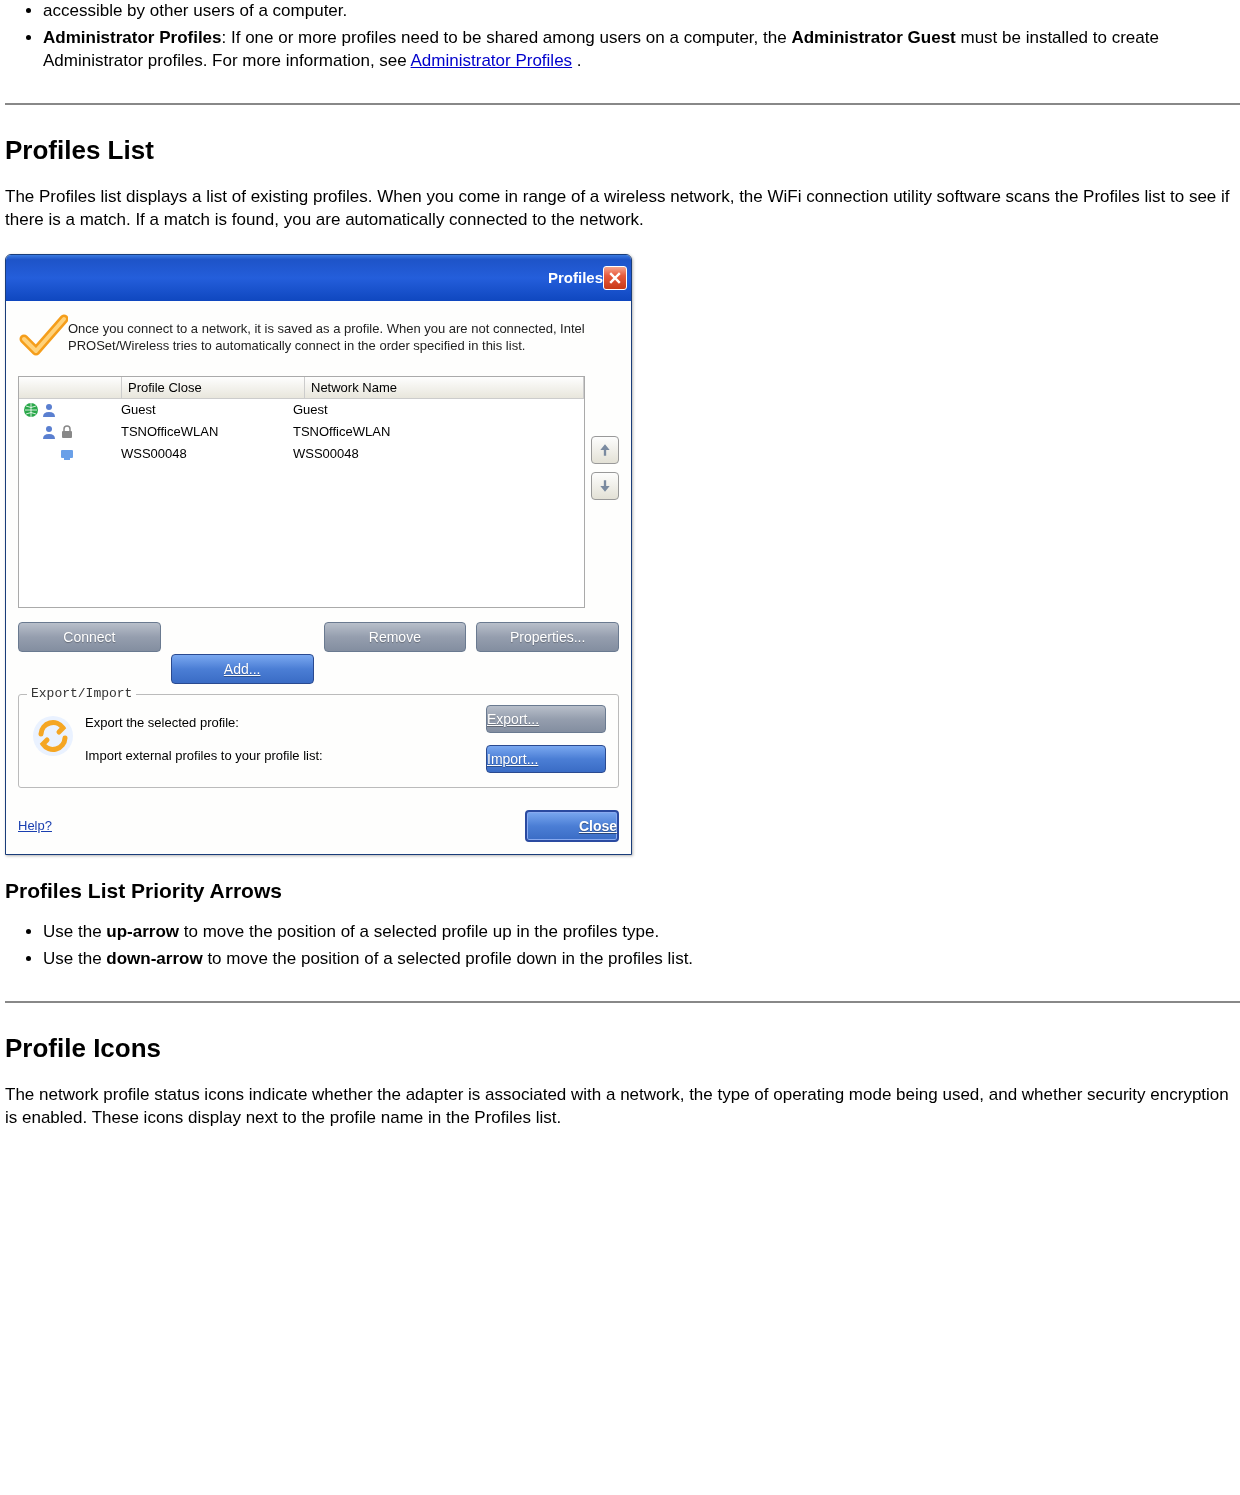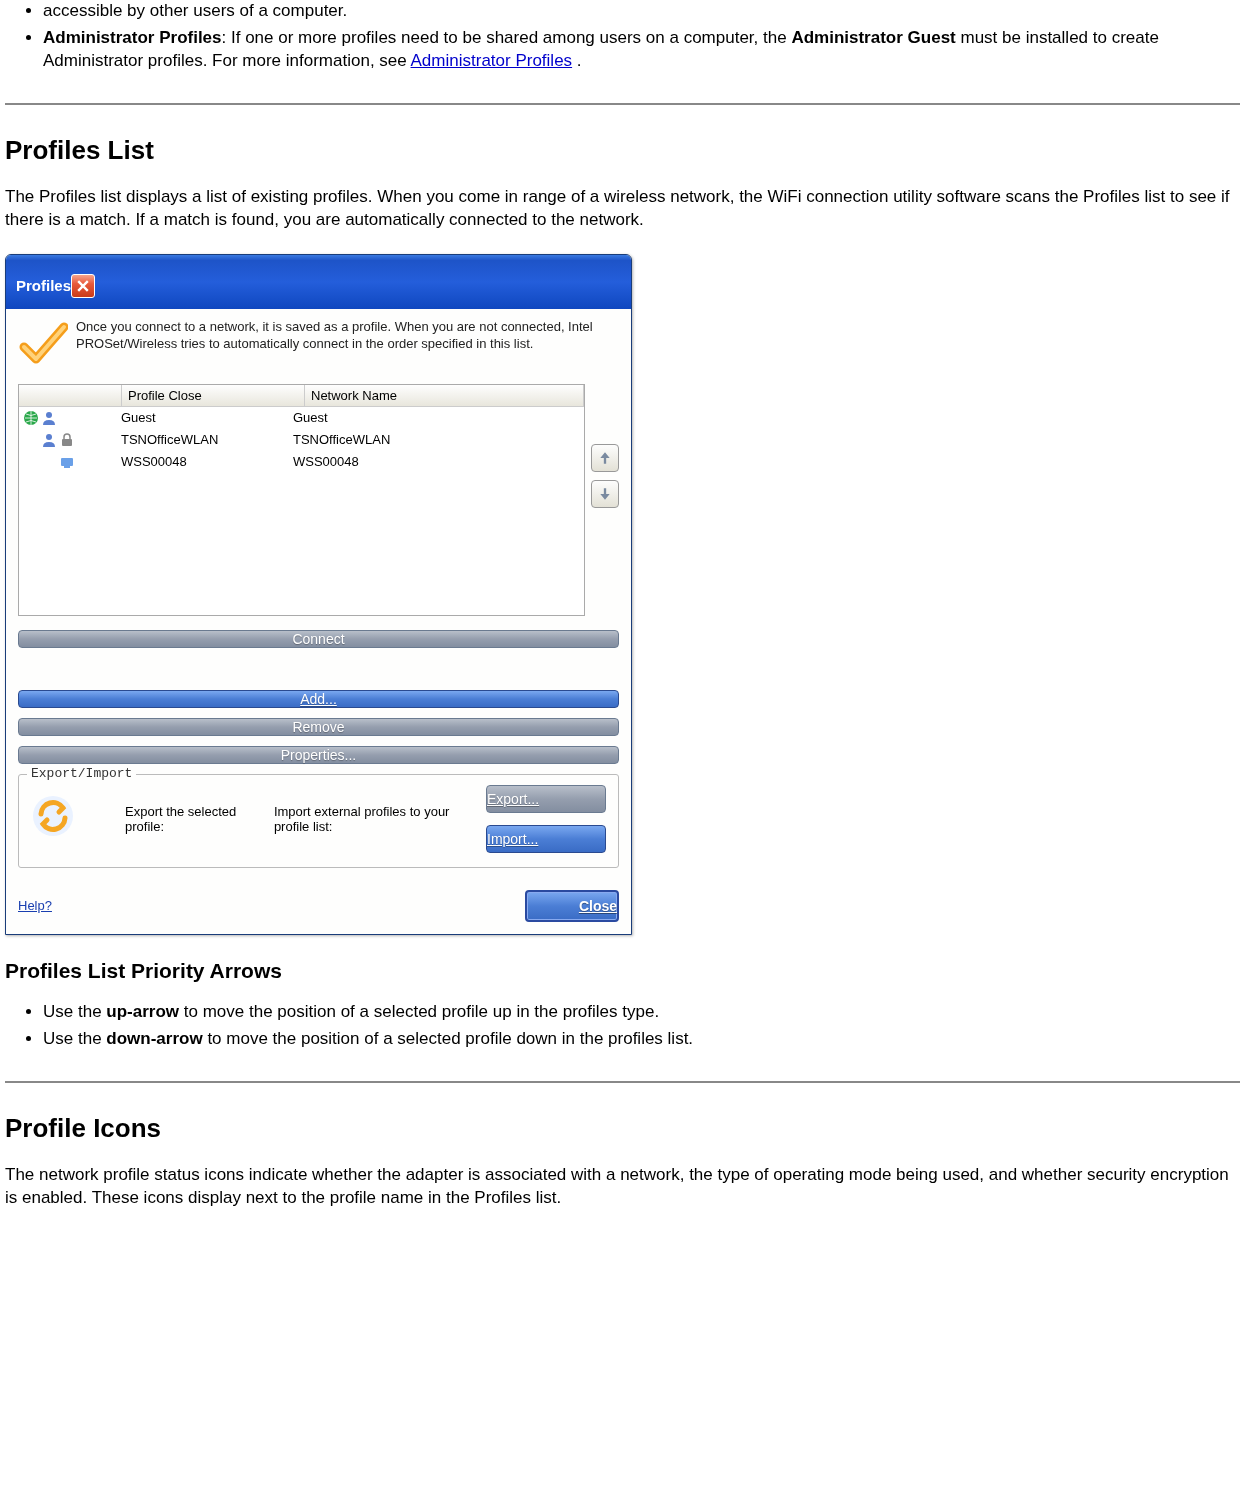--- a/index.html
+++ b/index.html
@@ -30,35 +30,35 @@
     margin-top: 6px;
     background: #ece9d8;
     font-family: Tahoma, sans-serif;
   }
   .titlebar {
     height: 46px;
     background: linear-gradient(to bottom, #3a7ae0 0%, #1e54c8 10%, #245edb 50%, #0f47bf 100%);
     border-radius: 5px 5px 0 0;
     display: flex;
     align-items: center;
-    justify-content: flex-start;
-    padding: 8px 4px 0 10px;
+    justify-content: flex-end;
+    padding: 0 4px 0 10px;
   }
   .titlebar-text { color: #fff; font-weight: bold; font-size: 15px; }
   .close-btn {
     width: 22px; height: 22px;
     background: linear-gradient(to bottom, #f6a48d, #e85a3c 40%, #c83a18);
     border: 1px solid #fff;
     border-radius: 3px;
     display: flex; align-items: center; justify-content: center;
   }
   .close-btn svg { width: 12px; height: 12px; }
 
   .win-body { padding: 10px 12px 10px 12px; background: #fefefd; }
-  .intro-row { display: flex; gap: 8px; align-items: flex-start; margin-bottom: 10px; }
+  .intro-row { display: flex; gap: 0; align-items: center; margin-bottom: 10px; }
   .check-icon svg { width: 50px; height: 50px; }
   .intro-text { font-size: 13px; color: #222; line-height: 1.3; flex: 1; }
 
   .list-container { display: flex; gap: 6px; }
   .profiles-table {
     flex: 1;
     border: 1px solid #aaa;
     background: #fff;
     height: 230px;
     font-size: 13px;
@@ -78,21 +78,21 @@
   .arrow-col { display: flex; flex-direction: column; gap: 8px; padding-top: 60px; }
   .arrow-btn {
     width: 26px; height: 26px;
     background: linear-gradient(to bottom,#fdfdfd,#e3e1d6);
     border: 1px solid #999;
     border-radius: 4px;
     display: flex; align-items: center; justify-content: center;
   }
   .arrow-btn svg { width: 12px; height: 14px; }
 
-  .button-row { display: flex; gap: 10px; margin: 14px 0 10px 0; flex-direction: column; }
+  .button-row { display: flex; gap: 10px; margin: 14px 0 10px 0; }
   .xp-btn {
     flex: 1;
     height: 28px;
     border-radius: 4px;
     border: 1px solid #6a7a90;
     background: linear-gradient(to bottom, #b8bfca 0%, #959eae 50%, #838ea0 100%);
     color: #fff;
     font-size: 14px;
     font-family: Tahoma, sans-serif;
     display: flex; align-items: center; justify-content: center;
@@ -112,21 +112,21 @@
     margin-top: 6px;
     position: relative;
   }
   .fieldset-legend {
     position: absolute; top: -9px; left: 8px;
     background: #fefefd; padding: 0 4px;
     font-size: 13px; color: #333; font-family: Liberation Mono, monospace;
   }
   .ei-row { display: flex; align-items: center; gap: 10px; }
   .ei-icon svg { width: 44px; height: 44px; }
-  .ei-text-col { flex: 1; display: flex; flex-direction: row; gap: 18px; font-size: 13px; margin-left: 40px; }
+  .ei-text-col { flex: 1; display: flex; flex-direction: column; gap: 18px; font-size: 13px; }
   .ei-btn-col { display: flex; flex-direction: column; gap: 12px; width: 120px; }
   .ei-btn {
     height: 26px;
     border-radius: 4px;
     border: 1px solid #6a7a90;
     background: linear-gradient(to bottom, #b8bfca 0%, #959eae 50%, #838ea0 100%);
     color: #fff; font-size: 14px;
     display: flex; align-items: center; justify-content: flex-start;
     text-shadow: 0 1px 1px rgba(0,0,0,0.3);
   }

